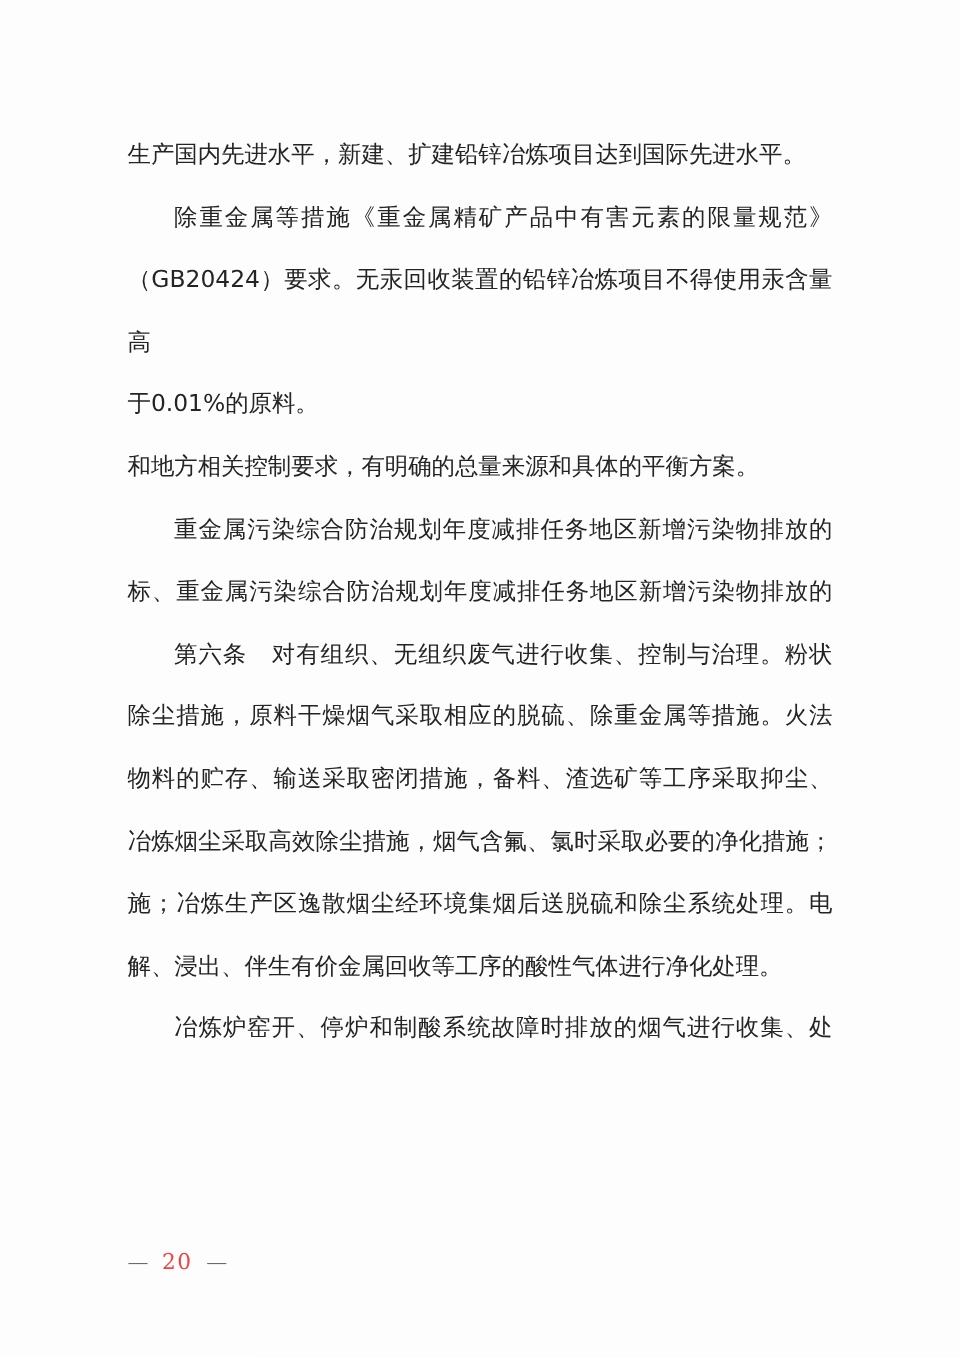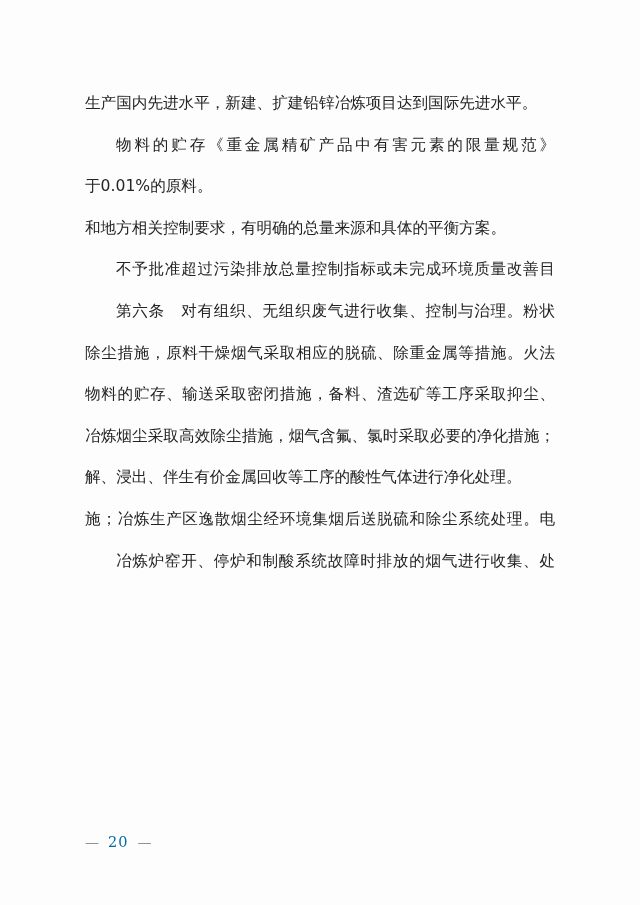--- a/index.html
+++ b/index.html
@@ -51,41 +51,43 @@
     font-family: "DejaVu Serif", serif;
     font-size: 14.5px;
   }
   .page-footer .dash {
     color: #6b6b6b;
     font-size: 14px;
     line-height: 1;
     transform: scaleY(0.8);
   }
   .page-footer .num {
-    color: #0369a1;
+    color: #ef4444;
     letter-spacing: 1px;
   }
 </style>
 </head>
 <body>
 
 <div class="page">
 
   <main class="body-text">
     <p class="line">生产国内先进水平，新建、扩建铅锌冶炼项目达到国际先进水平。</p>
-    <p class="line j in">物料的贮存《重金属精矿产品中有害元素的限量规范》</p>
+    <p class="line j in">除重金属等措施《重金属精矿产品中有害元素的限量规范》</p>
+    <p class="line j">（GB20424）要求。无汞回收装置的铅锌冶炼项目不得使用汞含量高</p>
     <p class="line">于0.01%的原料。</p>
     <p class="line">和地方相关控制要求，有明确的总量来源和具体的平衡方案。</p>
-    <p class="line j in">不予批准超过污染排放总量控制指标或未完成环境质量改善目</p>
+    <p class="line j in">重金属污染综合防治规划年度减排任务地区新增污染物排放的</p>
+    <p class="line j">标、重金属污染综合防治规划年度减排任务地区新增污染物排放的</p>
     <p class="line j in">第六条　对有组织、无组织废气进行收集、控制与治理。粉状</p>
     <p class="line j">除尘措施，原料干燥烟气采取相应的脱硫、除重金属等措施。火法</p>
     <p class="line j">物料的贮存、输送采取密闭措施，备料、渣选矿等工序采取抑尘、</p>
     <p class="line j">冶炼烟尘采取高效除尘措施，烟气含氟、氯时采取必要的净化措施；</p>
+    <p class="line j">施；冶炼生产区逸散烟尘经环境集烟后送脱硫和除尘系统处理。电</p>
     <p class="line">解、浸出、伴生有价金属回收等工序的酸性气体进行净化处理。</p>
-    <p class="line j">施；冶炼生产区逸散烟尘经环境集烟后送脱硫和除尘系统处理。电</p>
     <p class="line j in">冶炼炉窑开、停炉和制酸系统故障时排放的烟气进行收集、处</p>
   </main>
 
   <footer class="page-footer">
     <span class="dash">—</span>
     <span class="num">20</span>
     <span class="dash">—</span>
   </footer>
 
 </div>

